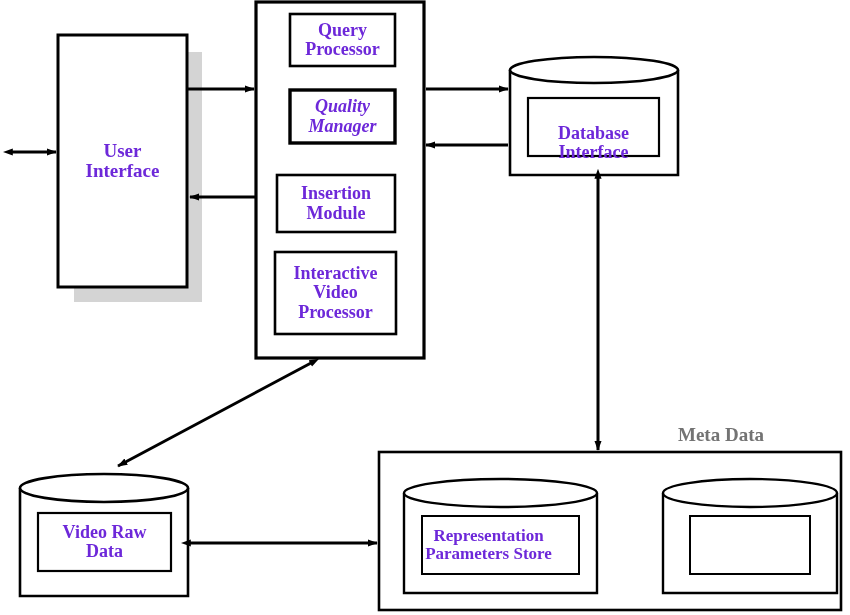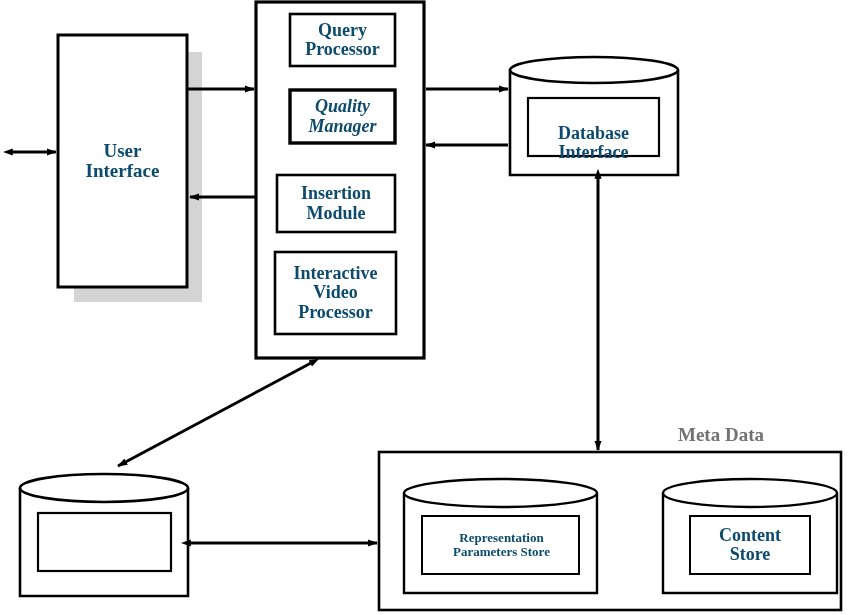--- a/index.html
+++ b/index.html
@@ -25,21 +25,21 @@
     width: 850px;
     height: 615px;
   }
   .lbl {
     position: absolute;
     display: flex;
     align-items: center;
     justify-content: center;
     text-align: center;
     font-weight: bold;
-    color: #0c4a6e;
+    color: #6d28d9;
     line-height: 1.07;
     letter-spacing: 0px;
     white-space: pre-line;
     pointer-events: none;
   }
   .lbl-italic { font-style: italic; }
   .free-lbl {
     position: absolute;
     font-weight: bold;
     color: #737373;
@@ -128,22 +128,22 @@
   <div class="lbl lbl-italic" style="left:290px; top:90px; width:105px; height:53px; font-size:18px;">Quality
 Manager</div>
 
   <div class="lbl" style="left:275px; top:252px; width:121px; height:82px; font-size:18px;text-align:center;">Interactive
 Video
 Processor</div>
 
   <div class="lbl" style="left:528px; top:98px; width:131px; height:58px; font-size:18px;margin-top:16px;">Database
 Interface</div>
 
+  <div class="lbl" style="left:38px; top:513px; width:133px; height:58px; font-size:18px;">Video Raw
+Data</div>
 
-  <div class="lbl" style="left:423px; top:516px; width:157px; height:58px; font-size:13px;">Representation
+  <div class="lbl" style="left:410px; top:516px; width:157px; height:58px; font-size:17px;">Representation
 Parameters Store</div>
 
-  <div class="lbl" style="left:690px; top:516px; width:120px; height:58px; font-size:18px;">Content
-Store</div>
 
   <div class="free-lbl" style="left:678px; top:424px; font-size:19px;">Meta Data</div>
 
 </div>
 
 </body></html>

